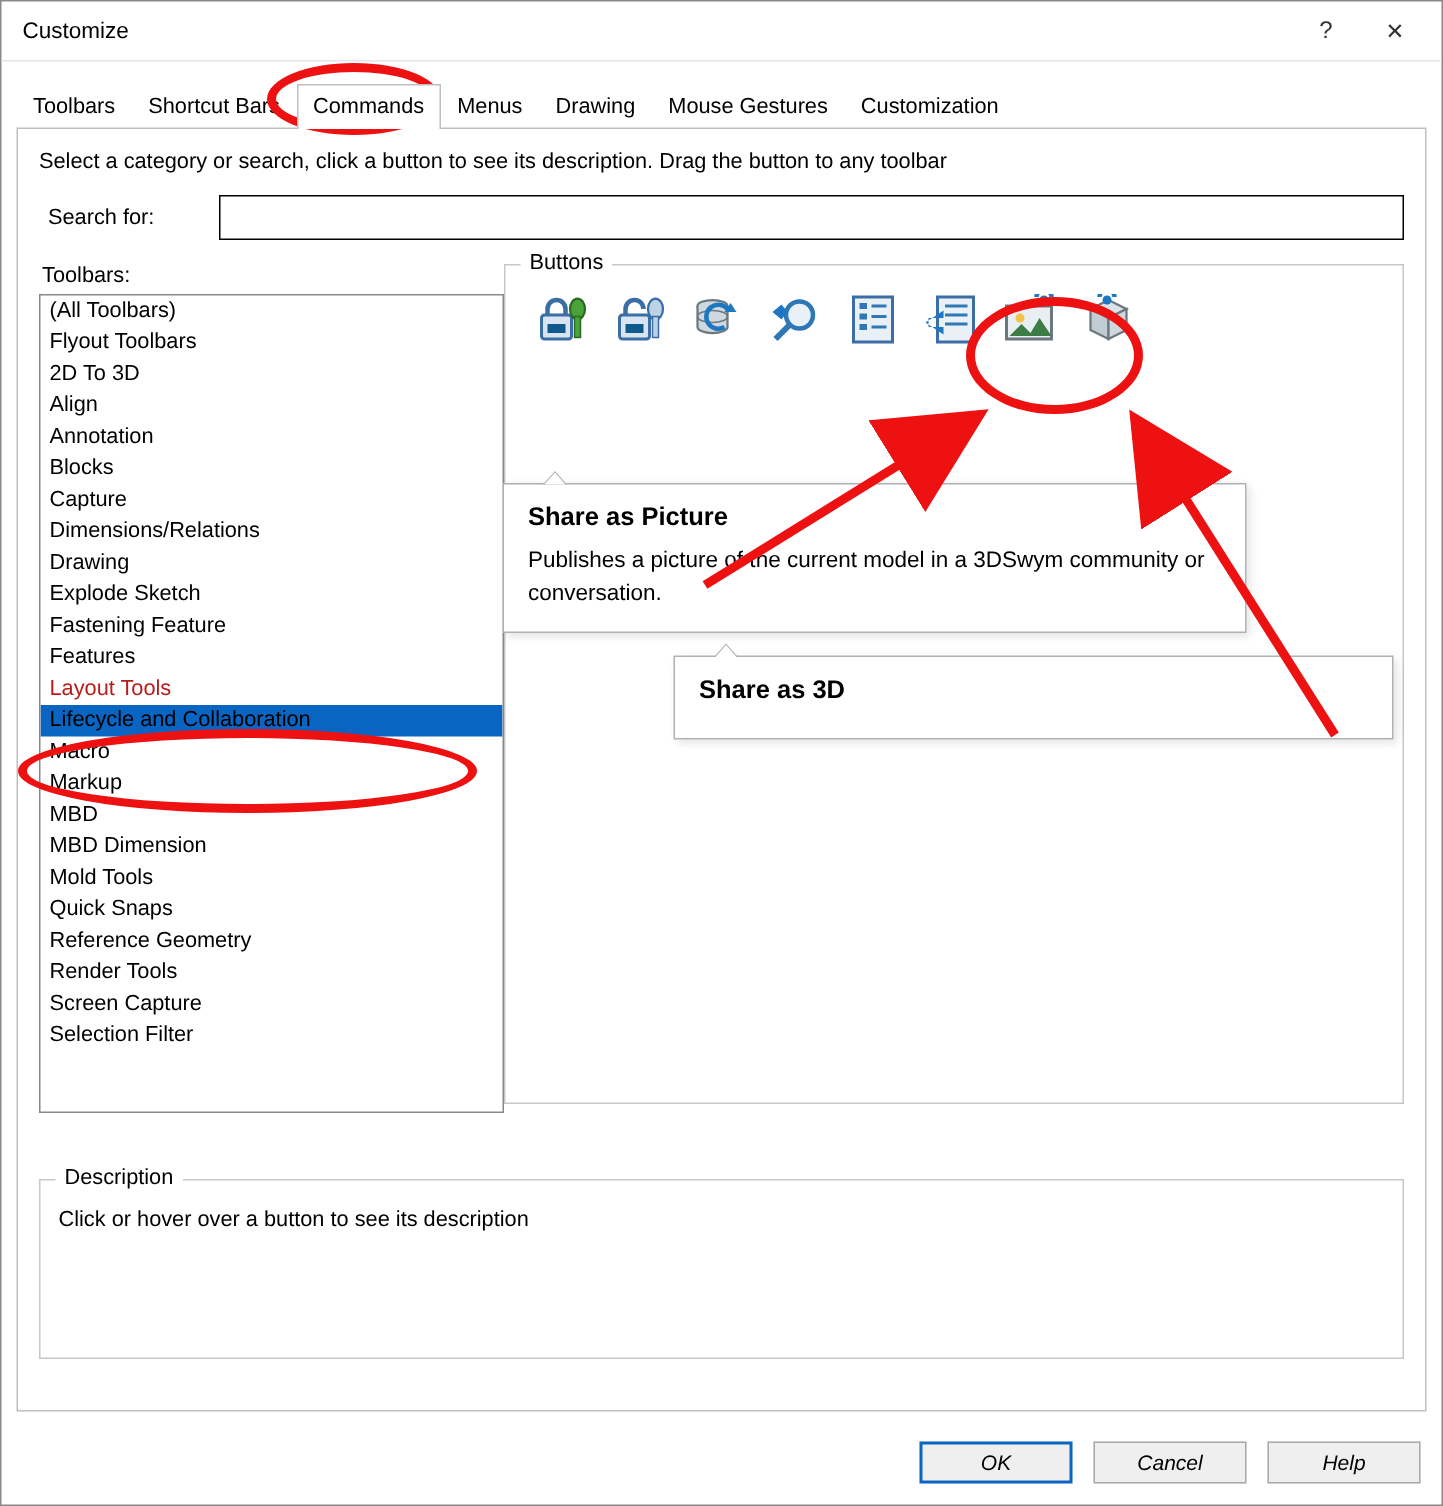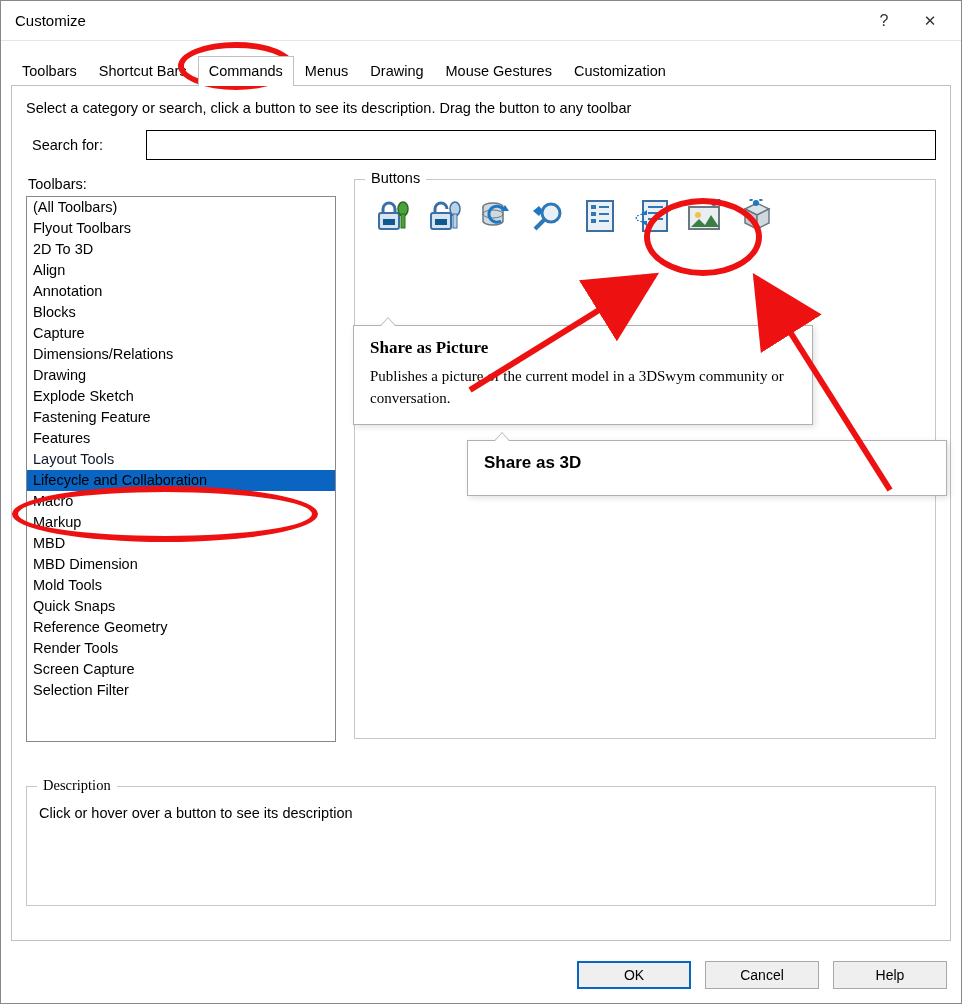--- a/index.html
+++ b/index.html
@@ -86,43 +86,41 @@
   }
   .search-row input {
     flex: 1;
     height: 30px;
     border: 1.5px solid #000;
     padding: 0 6px;
     font-size: 14px;
   }
   .columns {
     display: flex;
-    gap: 18px;
-    align-items: center;
   }
   .left-col { width: 310px; }
   .left-col .lbl { font-size: 14.5px; margin-bottom: 4px; padding-left:2px;}
   .listbox {
     border: 1px solid #888;
     height: 546px;
     overflow-y: scroll;
     font-size: 14.5px;
     line-height: 21px;
     background: #fff;
     position: relative;
   }
   .listbox::-webkit-scrollbar { width: 18px; }
   .listbox::-webkit-scrollbar-track { background: #f0f0f0; }
   .listbox::-webkit-scrollbar-thumb { background: #c7c7c7; border:1px solid #aaa;}
   .list-item {
     padding: 0 6px;
     white-space: nowrap;
     cursor: default;
   }
-  .list-item.muted { color:#0f172a; }
+  .list-item.muted { color:#b91c1c; }
   .list-item.selected {
     background: #0a64c2;
     color: #000000;
   }
   .right-col { flex: 1; }
   .fieldset {
     border: 1px solid #c7c7c7;
     padding: 16px 12px 12px 12px;
     position: relative;
     height: 560px;
@@ -192,34 +190,34 @@
     position: relative;
     height: 120px;
   }
   .desc-legend {
     position: absolute;
     top: -10px;
     left: 10px;
     background: #fff;
     padding: 0 6px;
     font-size: 14.5px;
-    font-family: Liberation Serif, serif;
   }
   .footer {
     display: flex;
     justify-content: flex-end;
     gap: 14px;
     padding: 10px 14px 14px 0;
   }
   .footer button {
-    width: 114px;
+    width: 102px;
     height: 28px;
     background: #efefef;
     border: 1px solid #a8a8a8;
     font-size: 14px;
+    font-style: italic;
   }
   .footer button.primary {
     border: 2px solid #0a64c2;
     background: #efefef;
   }
   
   .anno {
     position: absolute;
     pointer-events: none;
   }
@@ -364,21 +362,21 @@
                 <svg width="36" height="34" viewBox="0 0 36 34">
                   <path d="M6 10 l12 -6 12 6 -12 6 z" fill="#dbe3ea" stroke="#6b7880" stroke-width="1.5"></path>
                   <path d="M6 10 v14 l12 6 v-14 z" fill="#c2ccd4" stroke="#6b7880" stroke-width="1.5"></path>
                   <path d="M30 10 v14 l-12 6 v-14 z" fill="#cfd8de" stroke="#6b7880" stroke-width="1.5"></path>
                   <path d="M12 2 a5 5 0 0 1 10 0" fill="none" stroke="#1d77c2" stroke-width="3"></path>
                   <circle cx="17" cy="4" r="3" fill="#1d77c2"></circle>
                 </svg>
               </div>
             </div>
 
-          <div class="tooltip" style="left:-2px; top:145px; width:460px;font-family:Liberation Serif, serif;">
+          <div class="tooltip" style="left:-2px; top:145px; width:496px;">
             <div class="tt-arrow"></div>
             <h3>Share as Picture</h3>
             <p>Publishes a picture of the current model in a 3DSwym community or conversation.</p>
           </div>
 
           <div class="tooltip" style="left:112px; top:260px; width:480px;">
             <div class="tt-arrow"></div>
             <h3>Share as 3D</h3>
           </div>
         </div>

